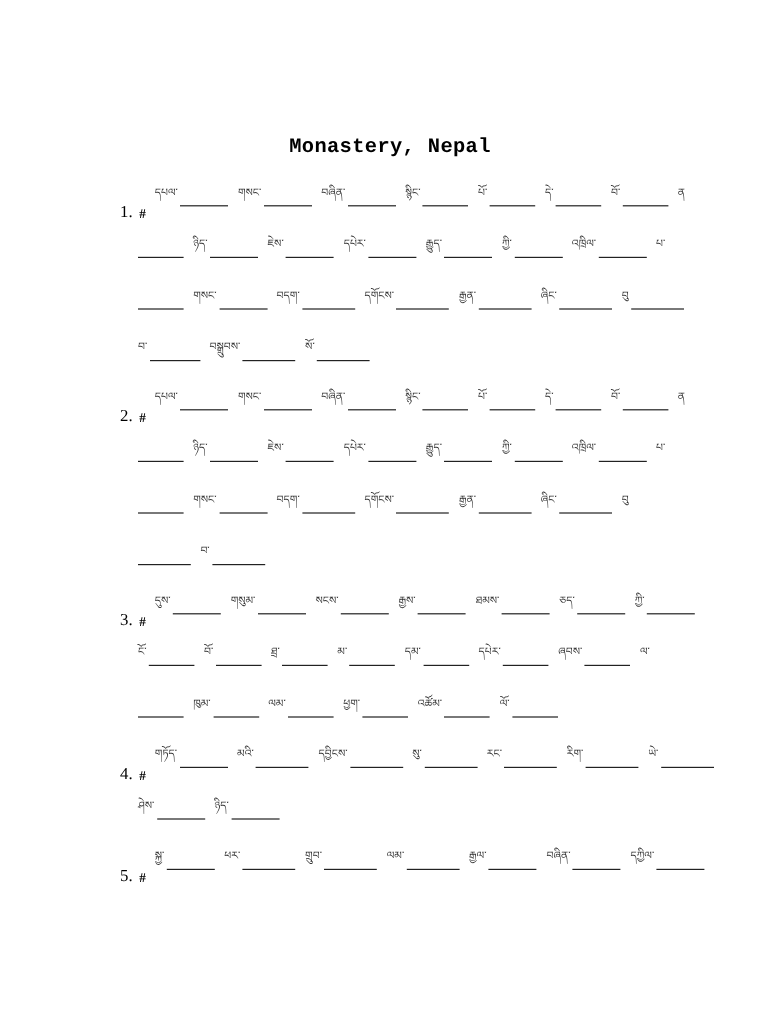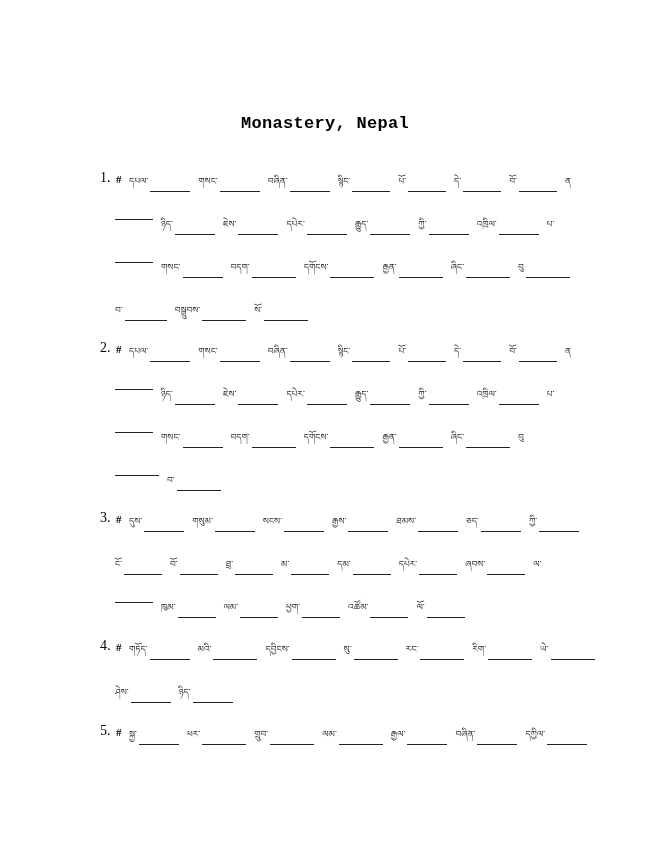--- a/index.html
+++ b/index.html
@@ -2,21 +2,21 @@
 <html><head>
   <meta charset="utf-8">
   <style>
     html, body { margin: 0; padding: 0; background: #ffffff; }
     body { width: 650px; height: 841px; position: relative; overflow: hidden; color: #000; font-family: "DejaVu Serif", serif; }
     .title { position: absolute; top: 114px; left: 0; width: 650px; text-align: center; font-family: "Liberation Mono", monospace; font-weight: bold; font-size: 17px; letter-spacing: 0.3px; }
     .item { position: absolute; left: 100px; width: 480px; }
     .line { position: relative; height: 43px; display: flex; align-items: flex-end; white-space: nowrap; }
     .num { position: absolute; left: 0; font-family: "Liberation Serif", serif; font-size: 14px; bottom: 8px; }
     .hash { position: absolute; left: 16px; font-family: "Liberation Serif", serif; font-size: 11px; bottom: 9px; font-weight: bold; }
-    .words { position: absolute; left: 29px; bottom: 2px; display: flex; align-items: flex-start; }
+    .words { position: absolute; left: 29px; bottom: 22px; display: flex; align-items: flex-end; }
     .cont .words { left: 15px; }
     .pair { display: inline-flex; align-items: flex-end; margin-right: 2px; }
     .word { font-size: 9px; color: #333; padding-right: 2px; padding-bottom: 5px; line-height: 12px; }
     .blank { display: inline-block; border-bottom: 1px solid #222; height: 1px; margin-right: 6px; }
   </style>
 </head>
 <body>
 
 <div class="title">Monastery, Nepal</div>
 

